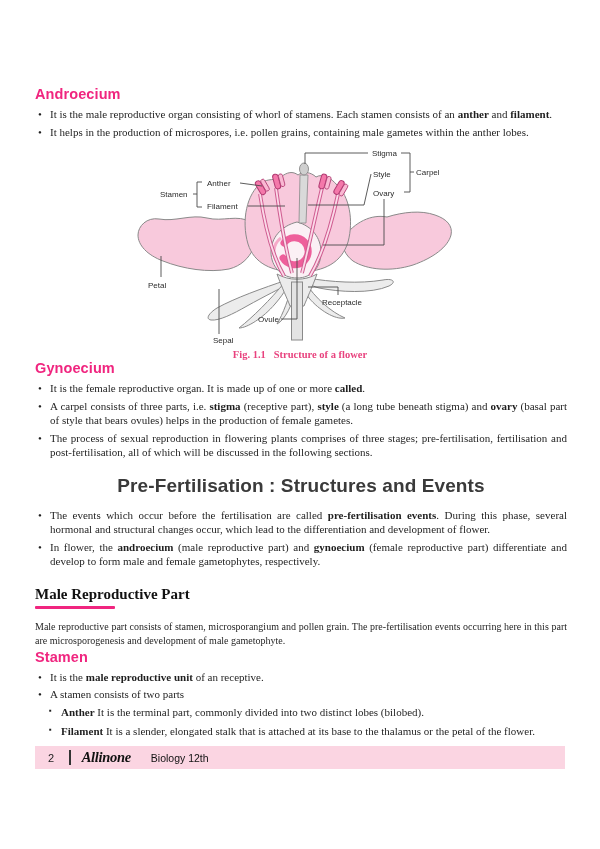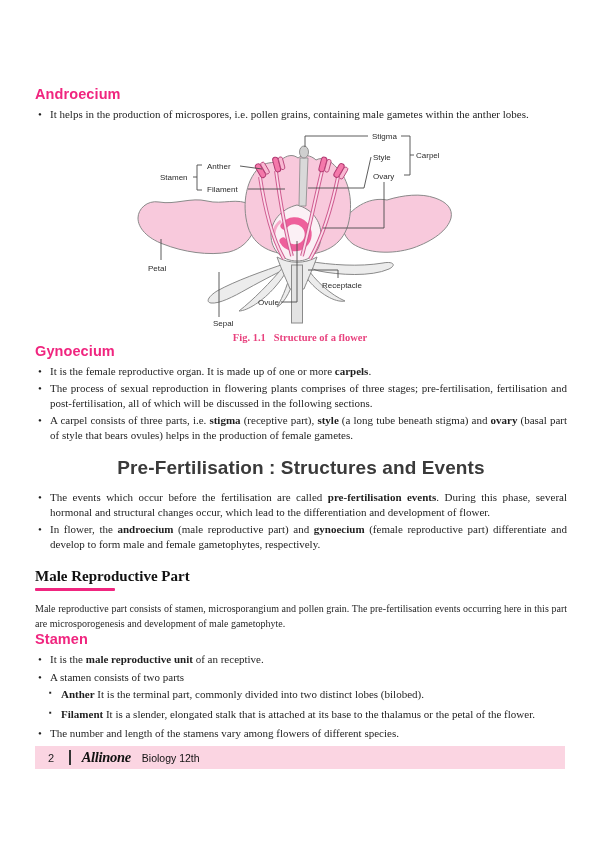--- a/index.html
+++ b/index.html
@@ -56,34 +56,35 @@
 
   .footer-bar {
     position:absolute; top:746px; left:35px; width:530px; height:23px;
     background:#fbd5e2; display:flex; align-items:center;
   }
   .footer-page { font-family:"Liberation Sans", sans-serif; font-size:11px; color:#222; margin-left:13px; }
   .footer-divider { width:1.5px; height:15px; background:#333; margin:0 11px 0 15px; }
   .logo { font-family:"Liberation Serif", serif; font-style:italic; font-size:14.5px; color:#111; letter-spacing:-.3px; }
   .logo .p1, .logo .p3 { font-weight:bold; }
   .logo .p2 { font-weight:bold; }
-  .footer-subject { font-family:"Liberation Sans", sans-serif; font-size:10.5px; color:#111; margin-left:11px; }
+  .footer-subject { font-family:"Liberation Sans", sans-serif; font-size:10.5px; color:#111; margin-left:20px; }
 
   svg text {
     font-family:"Liberation Sans", sans-serif; font-size:8px; fill:#2b2b2b;
   }
   .leader { stroke:#4a4a4a; stroke-width:.9; fill:none; }
 </style>
 </head>
 <body>
 
 <div class="content">
 
   <h2 class="pink">Androecium</h2>
   <ul class="bullets">
+    <li><span>It is the male reproductive organ consisting of whorl of stamens. Each stamen consists of an </span><span class="b">anther</span><span> and </span><span class="b">filament</span><span>.</span></li>
     <li><span>It helps in the production of microspores, i.e. pollen grains, containing male gametes within the anther lobes.</span></li>
   </ul>
 
   <div class="figure-wrap">
     <svg class="figure-svg" width="322" height="206" viewBox="0 0 322 206">
 
       <g>
         <path d="M116,80 C102,72 88,80 72,76 C56,72 40,80 24,77 C12,75 3,84 3,93 C3,103 12,113 28,119 C48,127 74,131 94,127 C106,124 114,116 118,107 Z" fill="#f8c9dc" stroke="#8a8a8a" stroke-width="1"></path>
         <path d="M208,96 C220,80 236,72 252,75 C268,70 286,68 300,73 C312,77 318,84 316,93 C313,105 298,116 278,123 C256,130 232,128 218,119 C210,113 206,104 208,96 Z" fill="#f8c9dc" stroke="#8a8a8a" stroke-width="1"></path>
         <path d="M113,102 C106,78 112,52 126,41 C133,36 140,39 146,35 C152,30 158,29 163,33 C168,29 176,30 181,35 C188,31 196,36 202,43 C214,54 219,78 213,100 C207,120 190,130 163,130 C136,130 119,121 113,102 Z" fill="#f8c9dc" stroke="#8a8a8a" stroke-width="1"></path>
@@ -169,23 +170,23 @@
         <text x="187" y="163">Receptacle</text>
       </g>
     </svg>
     <div class="fig-caption">
       <span class="pre">Fig. 1.1</span><span class="txt">Structure of a flower</span>
     </div>
   </div>
 
   <h2 class="pink mt8">Gynoecium</h2>
   <ul class="bullets">
-    <li><span>It is the female reproductive organ. It is made up of one or more </span><span class="b">carpels</span><span>.</span></li>
+    <li><span>It is the female reproductive organ. It is made up of one or more </span><span class="b">called</span><span>.</span></li>
+    <li><span>A carpel consists of three parts, i.e. </span><span class="b">stigma</span><span> (receptive part), </span><span class="b">style</span><span> (a long tube beneath stigma) and </span><span class="b">ovary</span><span> (basal part of style that bears ovules) helps in the production of female gametes.</span></li>
     <li><span>The process of sexual reproduction in flowering plants comprises of three stages; pre-fertilisation, fertilisation and post-fertilisation, all of which will be discussed in the following sections.</span></li>
-    <li><span>A carpel consists of three parts, i.e. </span><span class="b">stigma</span><span> (receptive part), </span><span class="b">style</span><span> (a long tube beneath stigma) and </span><span class="b">ovary</span><span> (basal part of style that bears ovules) helps in the production of female gametes.</span></li>
   </ul>
 
   <h1 class="main">Pre-Fertilisation : Structures and Events</h1>
   <ul class="bullets">
     <li><span>The events which occur before the fertilisation are called </span><span class="b">pre-fertilisation events</span><span>. During this phase, several hormonal and structural changes occur, which lead to the differentiation and development of flower.</span></li>
     <li><span>In flower, the </span><span class="b">androecium</span><span> (male reproductive part) and </span><span class="b">gynoecium</span><span> (female reproductive part) differentiate and develop to form male and female gametophytes, respectively.</span></li>
   </ul>
 
   <h2 class="black">Male Reproductive Part</h2>
   <div class="pink-underline"></div>

